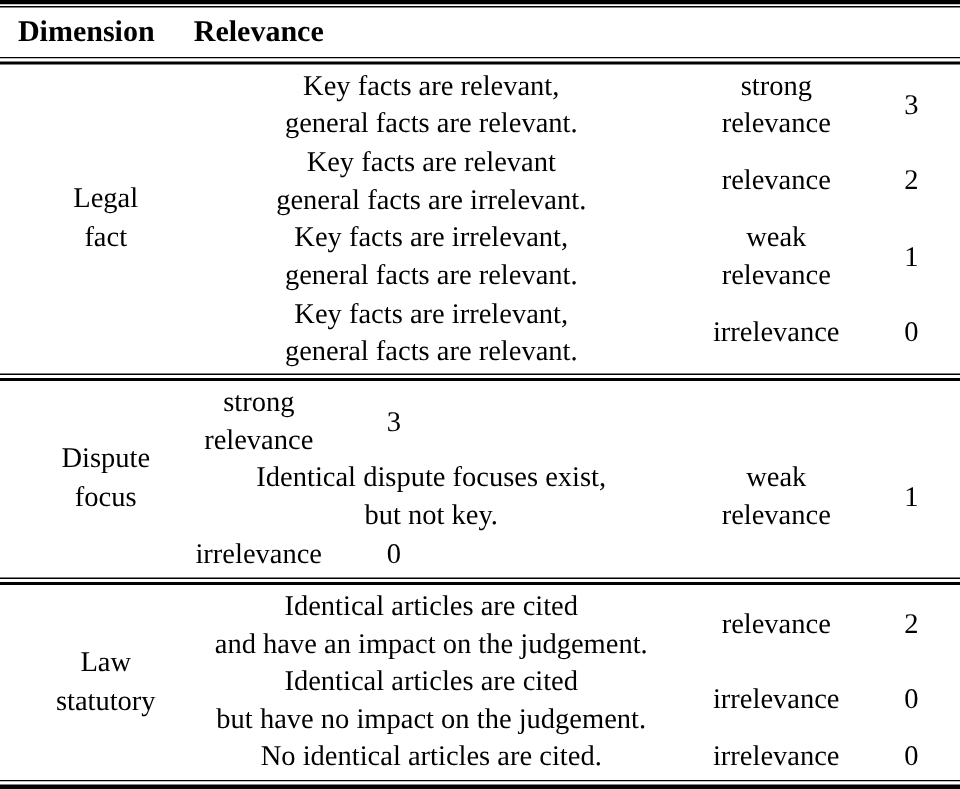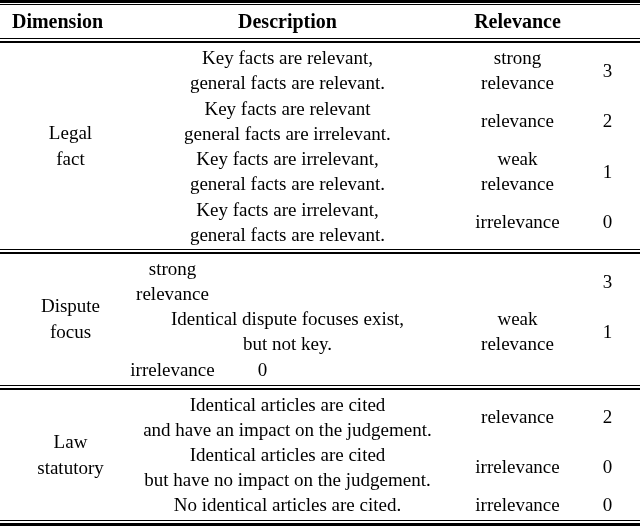--- a/index.html
+++ b/index.html
@@ -46,21 +46,21 @@
     align-items: center;
     justify-content: center;
     text-align: center;
     white-space: pre-line;
     font-size: 19px;
     line-height: 26px;
     padding-left: 26px;
   }
   .rows { flex: 1; display: flex; flex-direction: column; padding: 2px 0; }
   .row { display: flex; align-items: center; }
-  .row.h2 { flex: 2 1 0; justify-content: space-between; }
+  .row.h2 { flex: 2 1 0; }
   .row.h1 { flex: 1.15 1 0; }
   .cell {
     text-align: center;
     white-space: pre-line;
     font-size: 19px;
     line-height: 25px;
   }
   .cell.c-desc  { width: 345px; }
   .cell.c-rel   { width: 115px; }
   .cell.c-score { width: 65px;  }
@@ -69,21 +69,20 @@
 <body>
 
 <div id="table-wrap">
 
   <div class="rule thick"></div>
   <div class="rule-gap small"></div>
   <div class="rule thin"></div>
 
   <div class="header-row">
     <div class="hc c-dim">Dimension</div>
-    <div class="hc c-desc">Description</div>
     <div class="hc c-rel">Relevance</div>
   </div>
 
   <div class="rule thin"></div>
   <div class="rule-gap"></div>
   <div class="rule med"></div>
 
   <div class="section s1">
     <div class="dim-cell">Legal
 fact</div>

